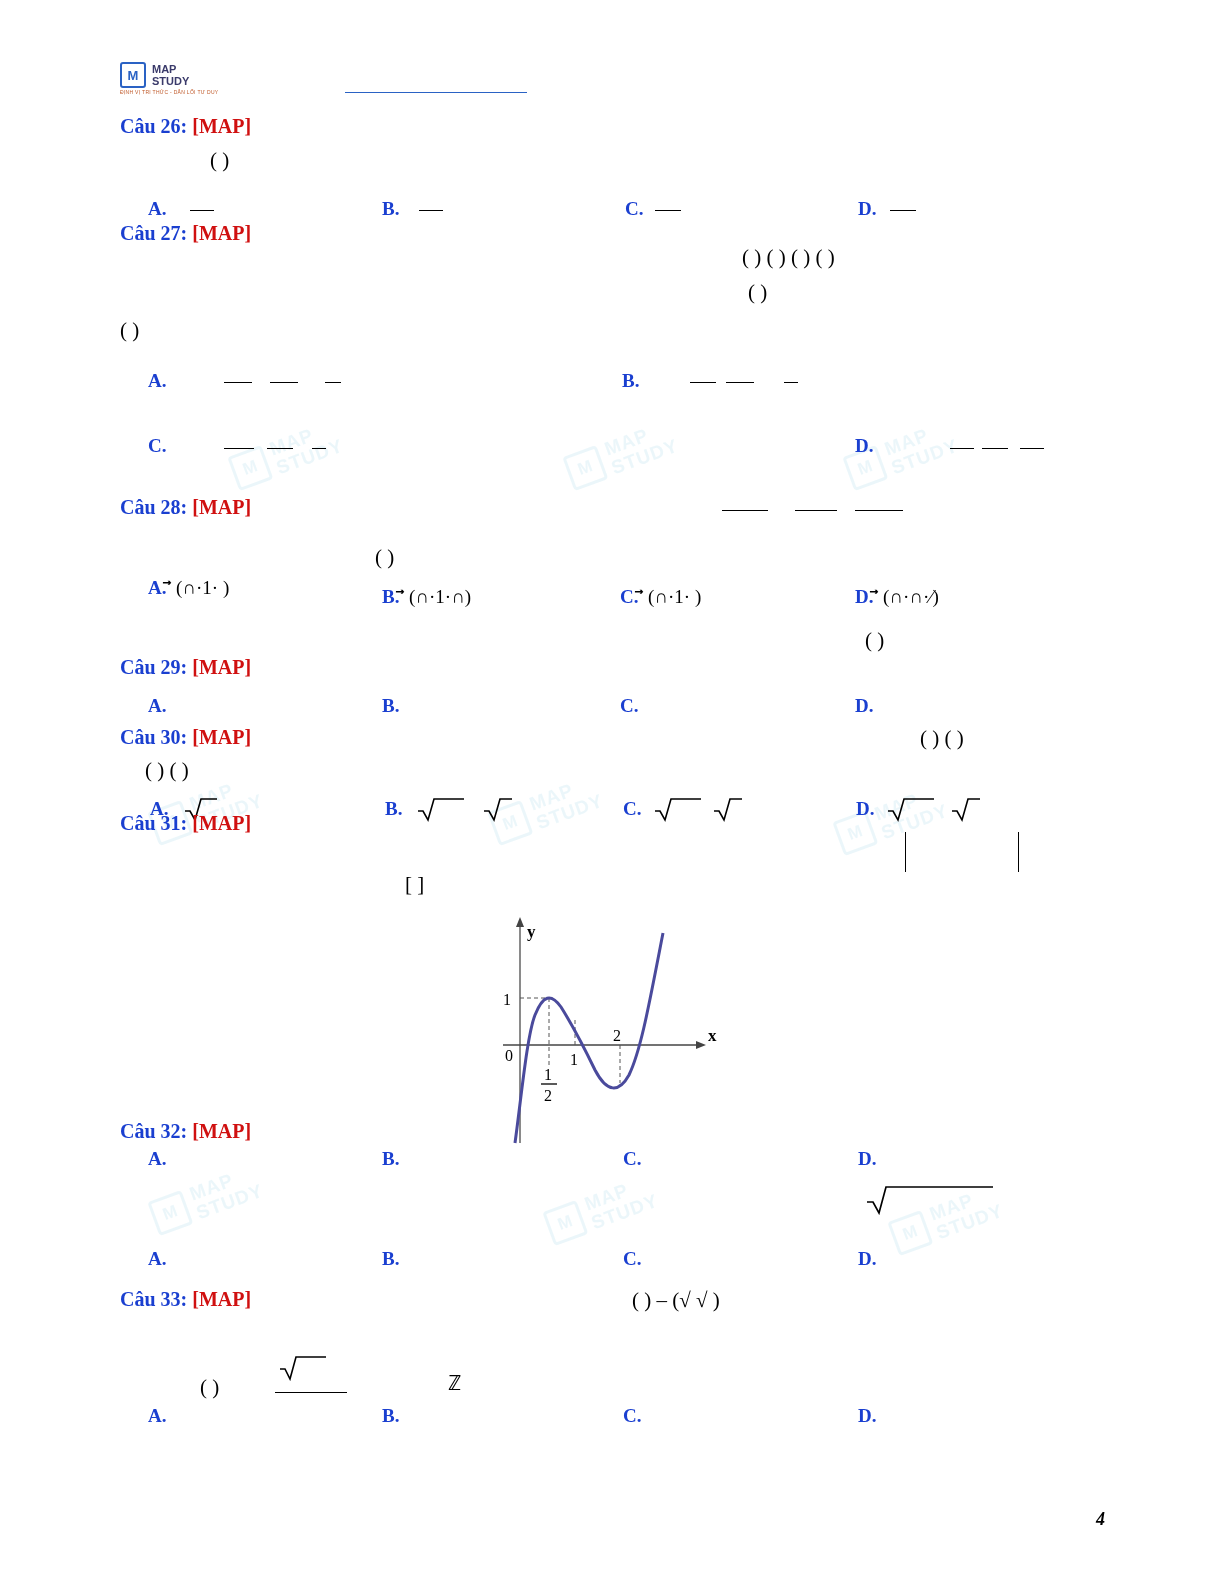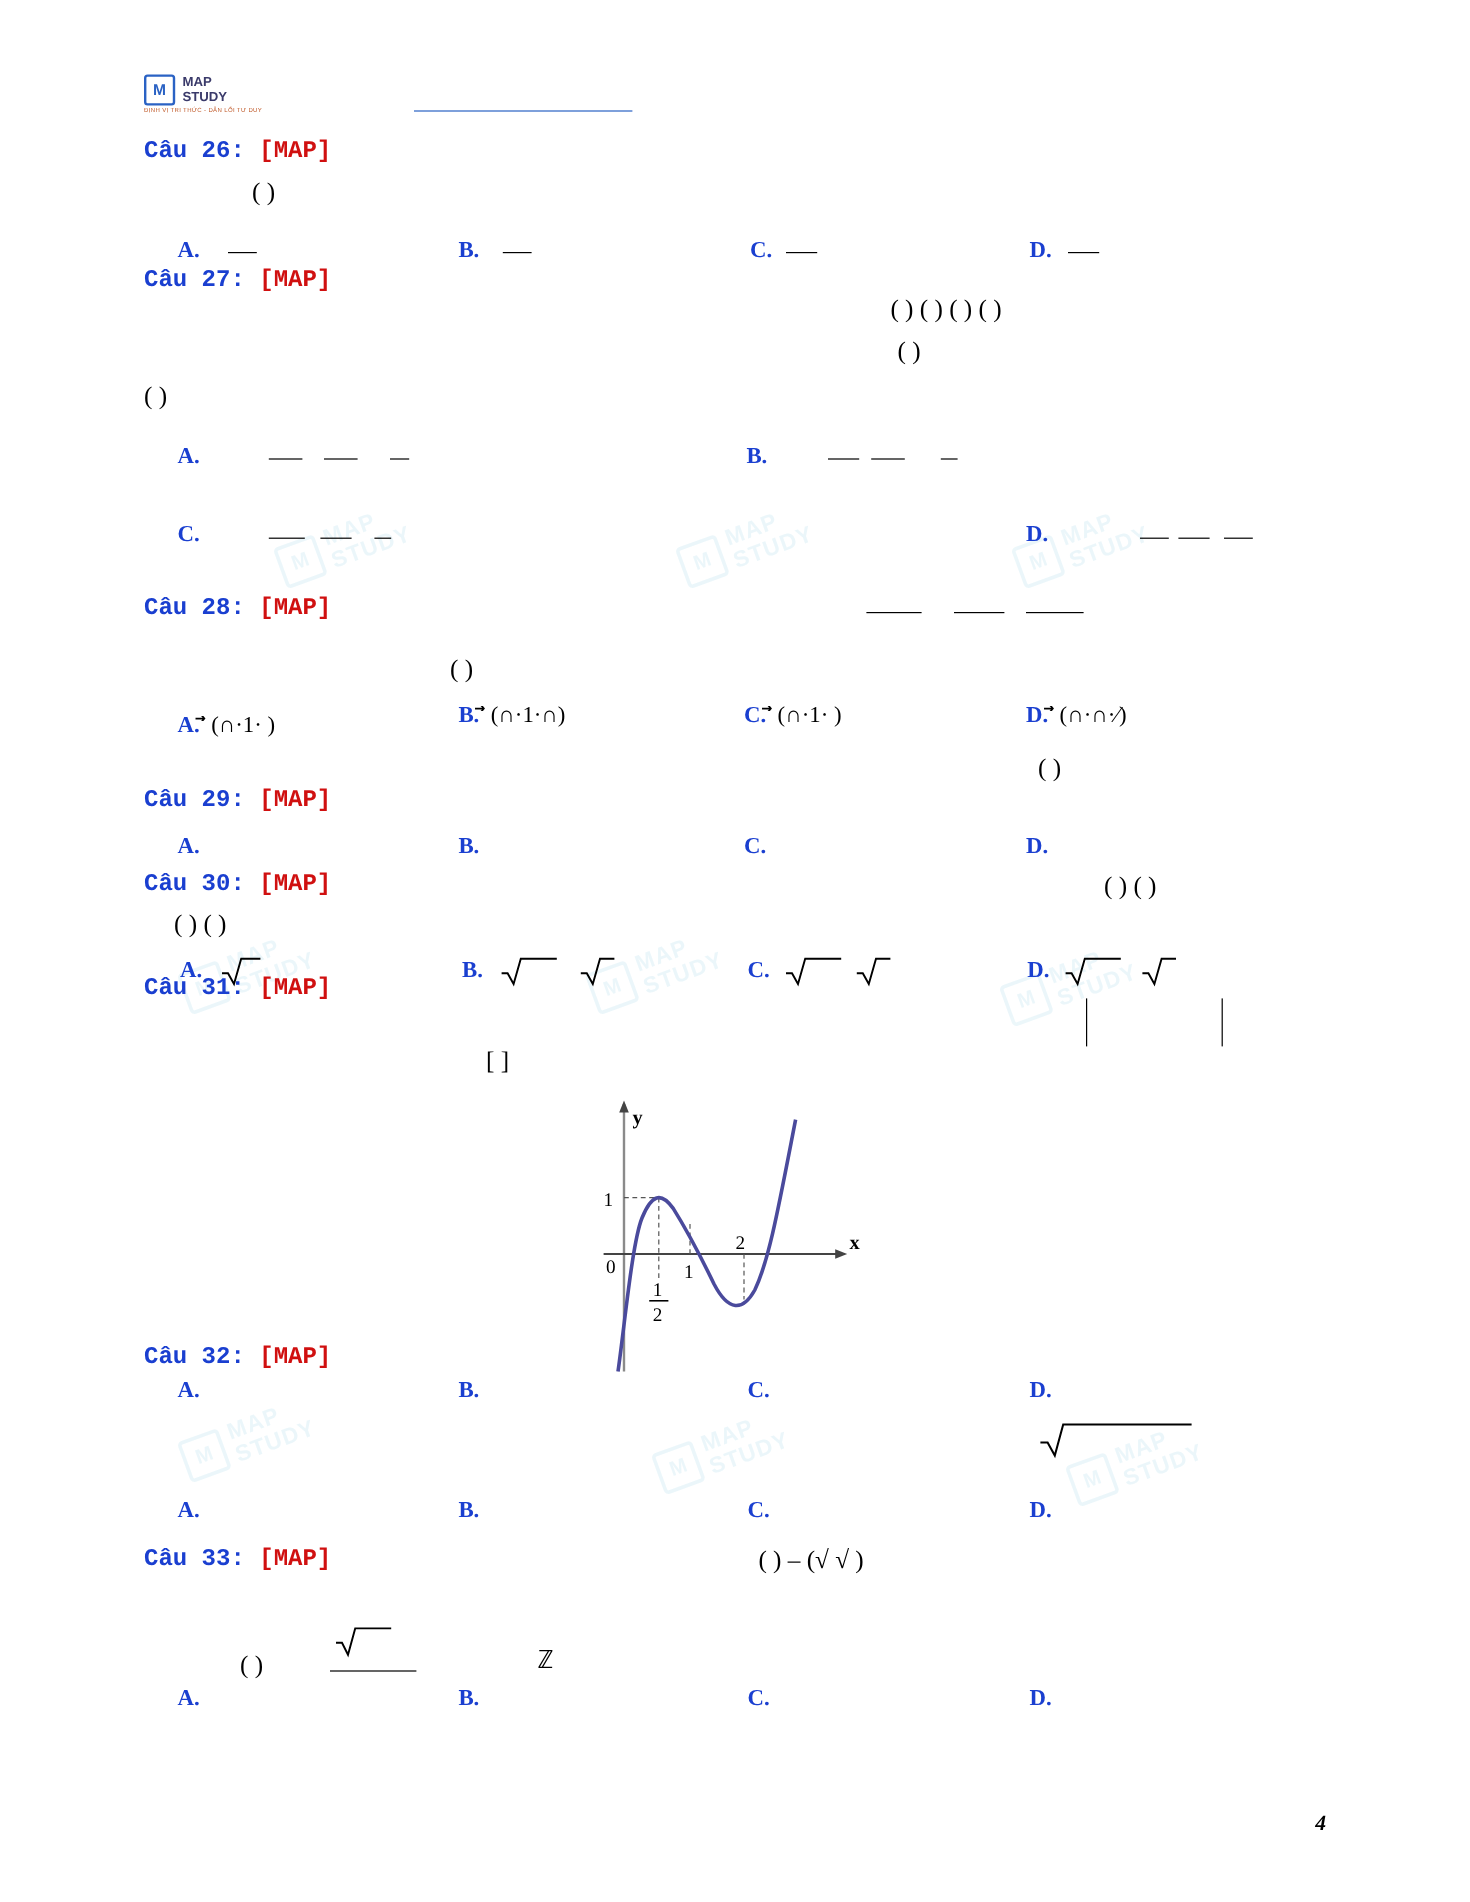--- a/index.html
+++ b/index.html
@@ -109,21 +109,21 @@
     left: 345px;
     top: 92px;
     width: 182px;
     height: 0;
     border-bottom: 1.5px solid #2a62c4;
   }
 
   
   .q {
     position: absolute;
-    font-family: Liberation Mono, monospace;
+    font-family: Liberation Serif, serif;
     font-size: 20px;
     font-weight: bold;
   }
   .q .lbl { color: #1a3fd0; }
   .q .map { color: #d01010; }
 
   .opt {
     position: absolute;
     color: #1a3fd0;
     font-family: "Liberation Serif", serif;
@@ -293,21 +293,21 @@
 
   <div class="q" style="left:120px; top:496px;text-align:right;">
     <span class="lbl">Câu 28:</span>
     <span class="map">[MAP]</span>
   </div>
   <div class="frac-bar" style="left:722px; top:510px; width:46px;"></div>
   <div class="frac-bar" style="left:795px; top:510px; width:42px;"></div>
   <div class="frac-bar" style="left:855px; top:510px; width:48px;"></div>
   <div class="paren" style="left:375px; top:545px;">(    )</div>
 
-  <div class="opt" style="left:148px; top:594px;">
+  <div class="opt" style="left:148px; top:577px;">
     <span>A.</span>
     <span class="vec" style="position:static;">⃗</span>
     <span style="font-weight:normal; font-size:19px; color:#000;">(∩·1·   )</span>
   </div>
   <div class="opt" style="left:382px; top:586px;">
     <span>B.</span>
     <span class="vec" style="position:static;">⃗</span>
     <span style="font-weight:normal; font-size:19px; color:#000;">(∩·1·∩)</span>
   </div>
   <div class="opt" style="left:620px; top:586px;">

